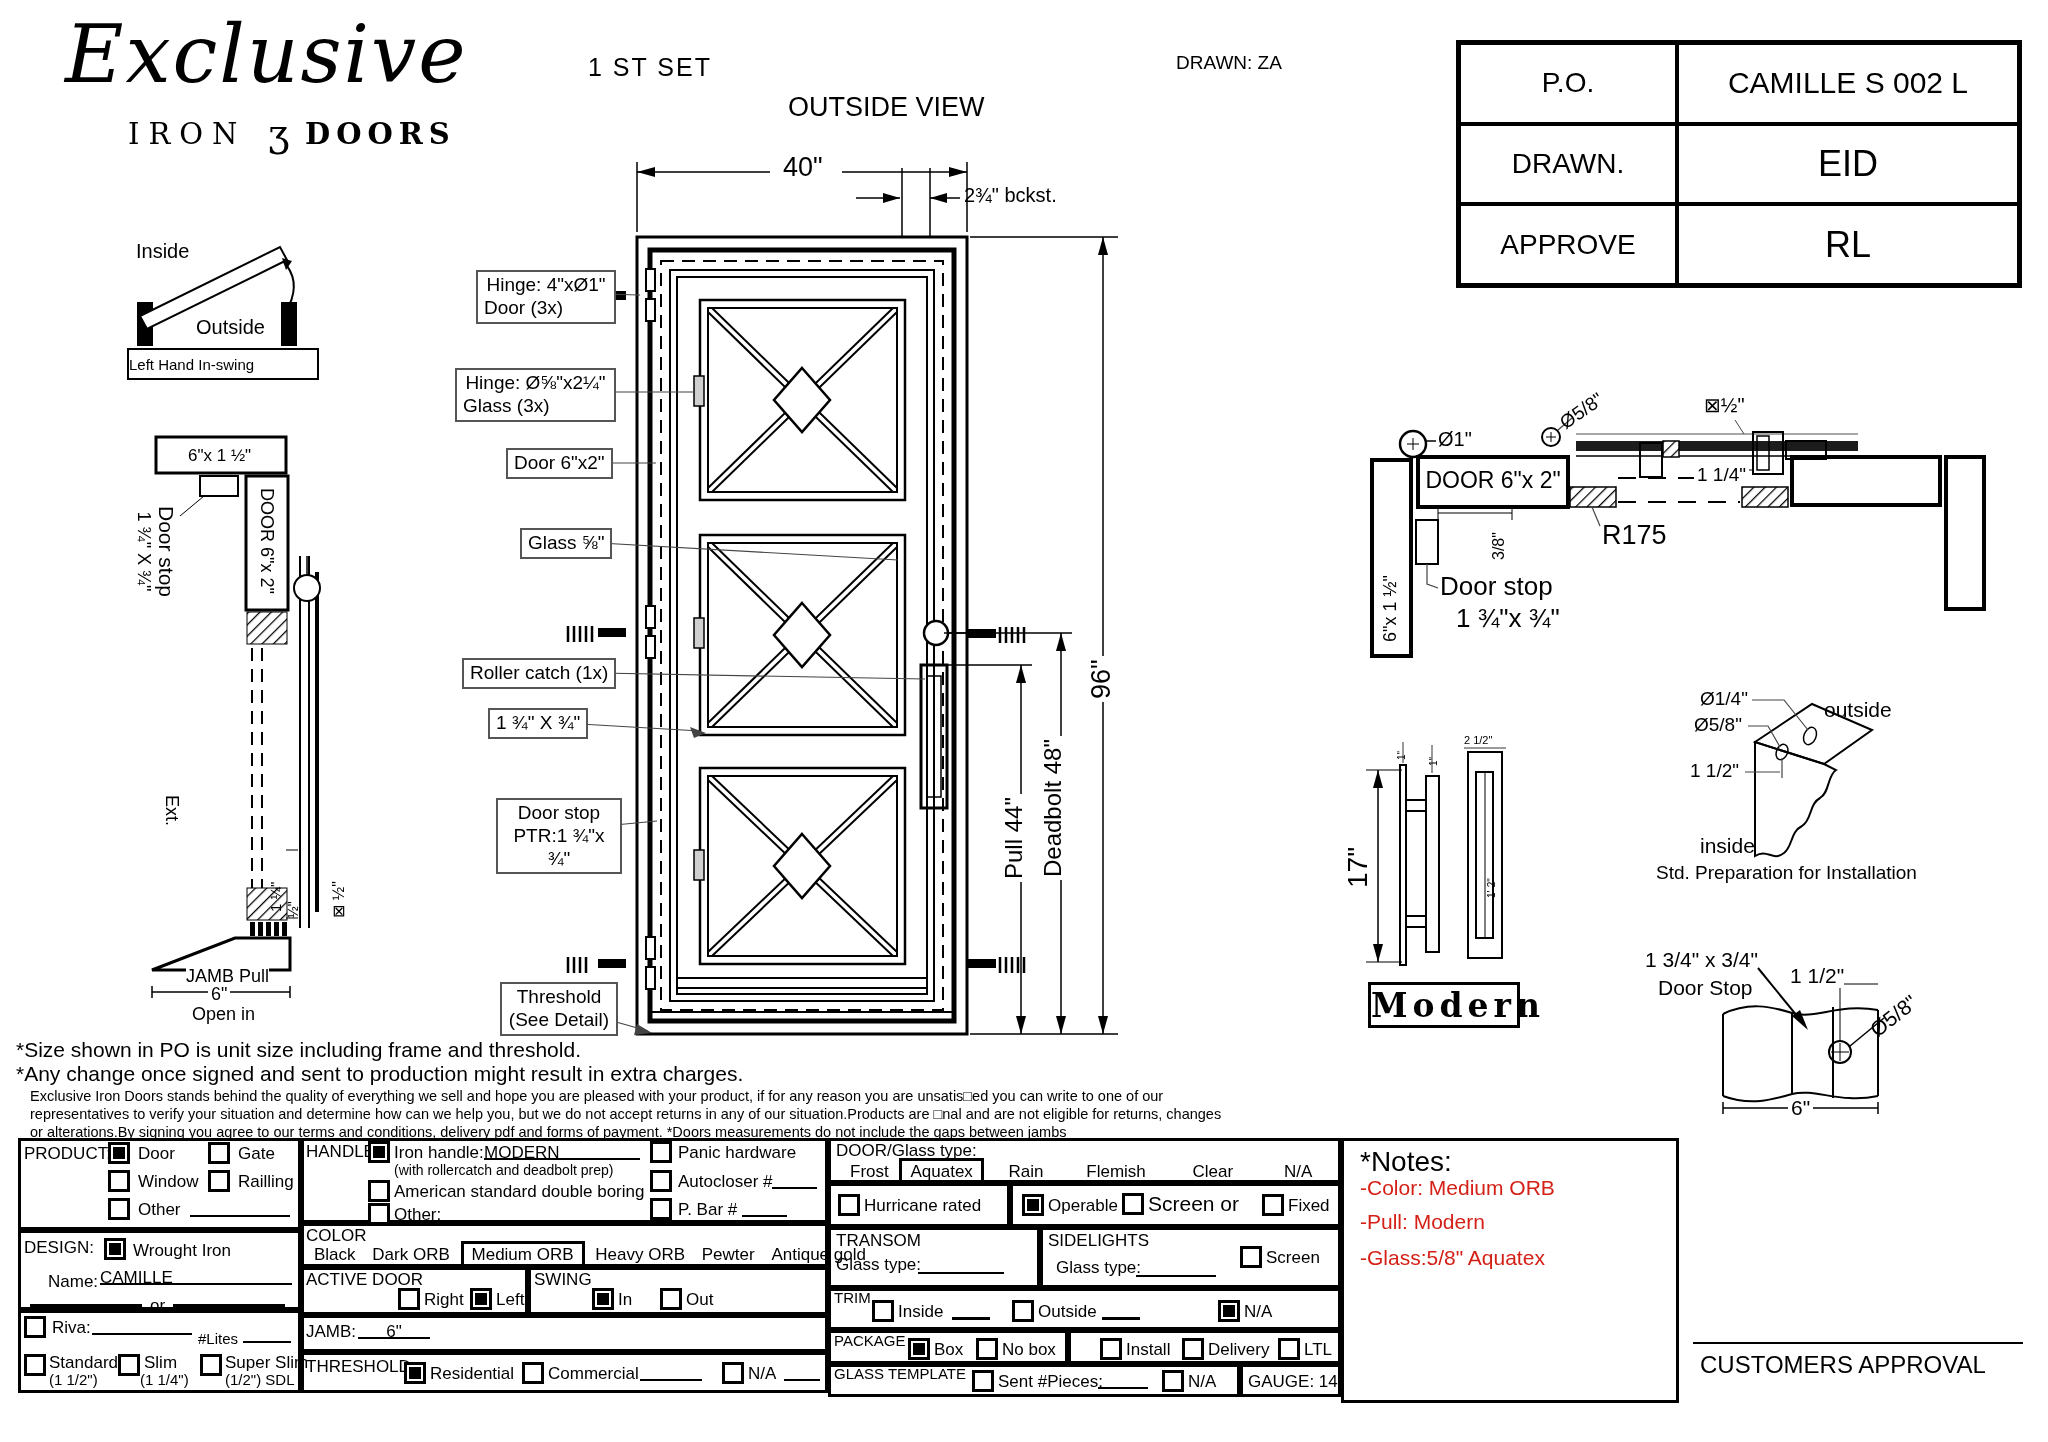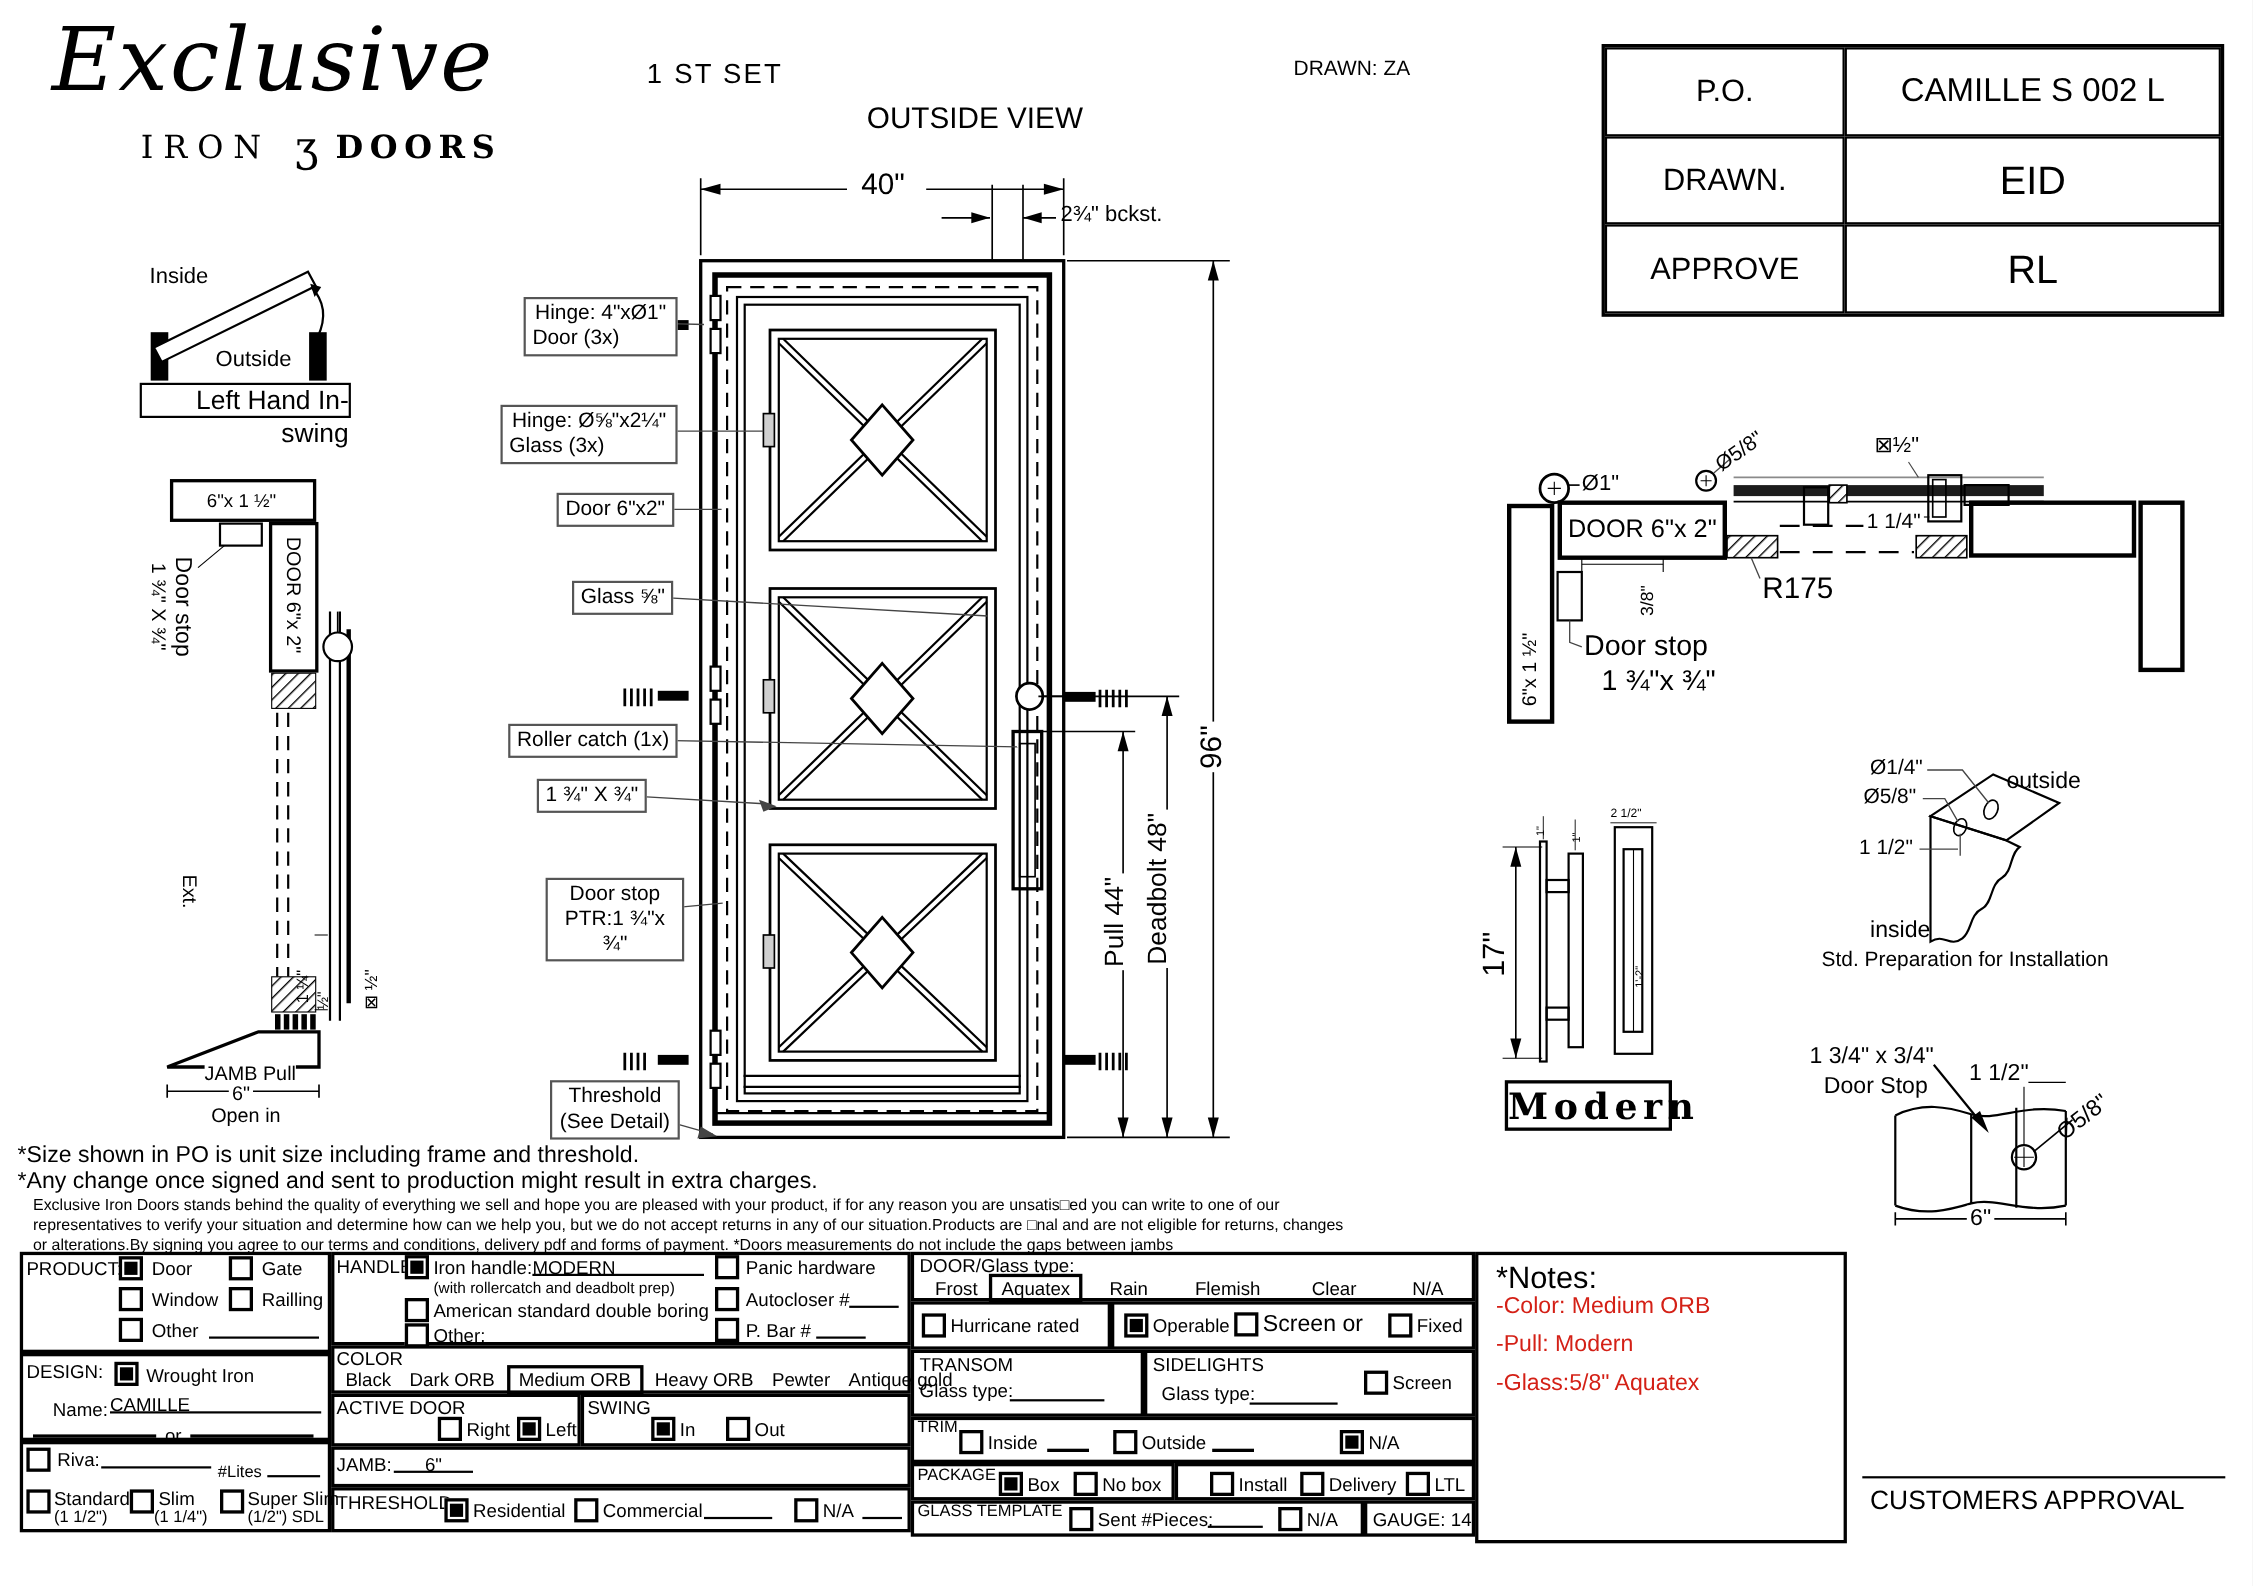--- a/index.html
+++ b/index.html
@@ -246,41 +246,41 @@
     <circle cx="1840" cy="1052" r="11" stroke-width="2"></circle>
     <path d="M1831,1052 H1849 M1840,1043 V1061" stroke-width="1"></path>
     <path d="M1758,968 L1802,1022" stroke-width="2"></path>
     <polygon points="1808,1030 1792,1016 1800,1010" fill="#000" stroke="none"></polygon>
     <path d="M1884,1018 L1850,1046" stroke-width="1.5"></path>
     <path d="M1840,984 V1041 M1830,984 H1878" stroke-width="1"></path>
     <path d="M1723,1108 H1878 M1723,1102 V1114 M1878,1102 V1114" stroke-width="1.5"></path>
   </g>
 </svg>
 
-<div class="t serif" style="left:47px;top:10px;font-size:80px;font-style:italic;letter-spacing:2px">Exclusive</div>
+<div class="t serif" style="left:65px;top:10px;font-size:80px;font-style:italic;letter-spacing:2px">Exclusive</div>
 <div class="t serif" style="left:128px;top:118px;font-size:29px;letter-spacing:9px">IRON</div>
 <div class="t serif" style="left:268px;top:112px;font-size:38px">ʒ</div>
 <div class="t serif" style="left:305px;top:118px;font-size:29px;font-weight:bold;letter-spacing:6px">DOORS</div>
 
 <div class="t" style="left:588px;top:53px;font-size:25px;letter-spacing:2px">1 ST SET</div>
 <div class="t" style="left:788px;top:92px;font-size:27px">OUTSIDE VIEW</div>
 <div class="t" style="left:1176px;top:52px;font-size:19px">DRAWN: ZA</div>
 
 <div id="potable">
   <div class="cell" style="font-size:28px">P.O.</div>
   <div class="cell" style="font-size:30px">CAMILLE S 002 L</div>
   <div class="cell" style="font-size:28px">DRAWN.</div>
   <div class="cell" style="font-size:36px">EID</div>
   <div class="cell" style="font-size:28px">APPROVE</div>
   <div class="cell" style="font-size:36px">RL</div>
 </div>
 
 <div class="t" style="left:136px;top:240px;font-size:20px">Inside</div>
 <div class="t" style="left:196px;top:316px;font-size:20px">Outside</div>
-<div class="thin" style="left:127px;top:348px;width:192px;height:32px;text-align:right;font-size:24px;line-height:30px">
+<div class="thin" style="left:127px;top:348px;width:192px;height:32px;text-align:left;font-size:15px;line-height:30px">
   <span>Left Hand In-swing</span>
 </div>
 
 <div class="t" style="left:188px;top:446px;font-size:17px">6"x 1 ½"</div>
 <div class="t rotd" style="left:178px;top:506px;text-align:center">
   <div style="font-size:21px">Door stop</div>
   <div style="font-size:18px">1 ¾" X ¾"</div>
 </div>
 <div class="t rotd" style="left:277px;top:488px;font-size:18px">DOOR 6"x 2"</div>
 <div class="t rotu" style="left:268px;top:912px;font-size:15px">1 ¼"</div>

